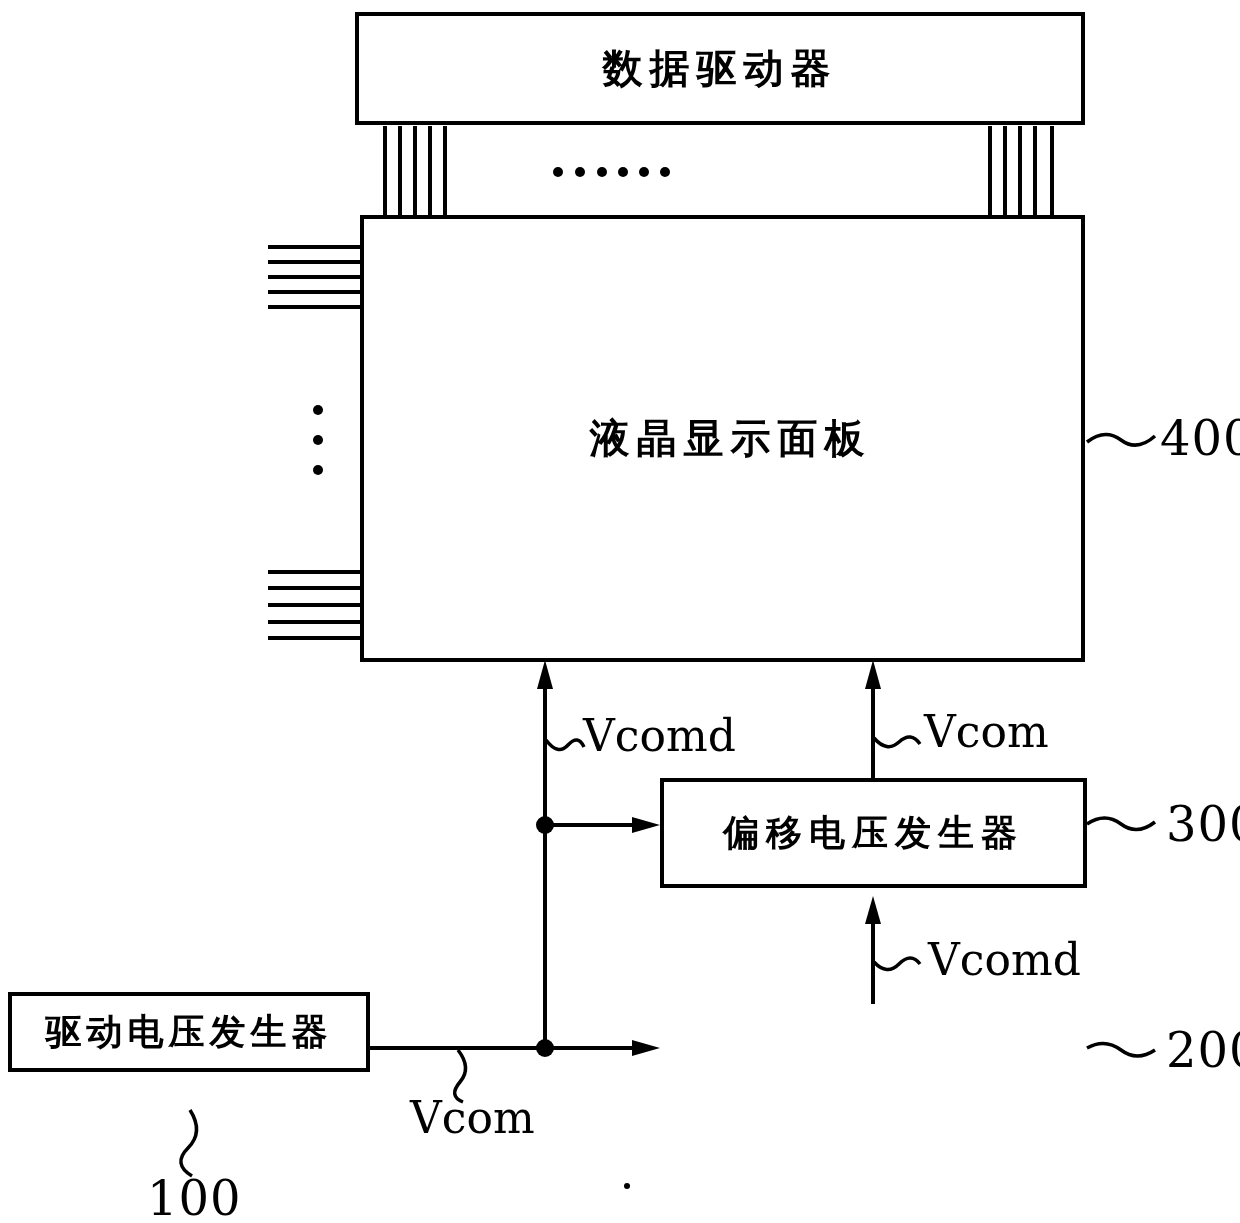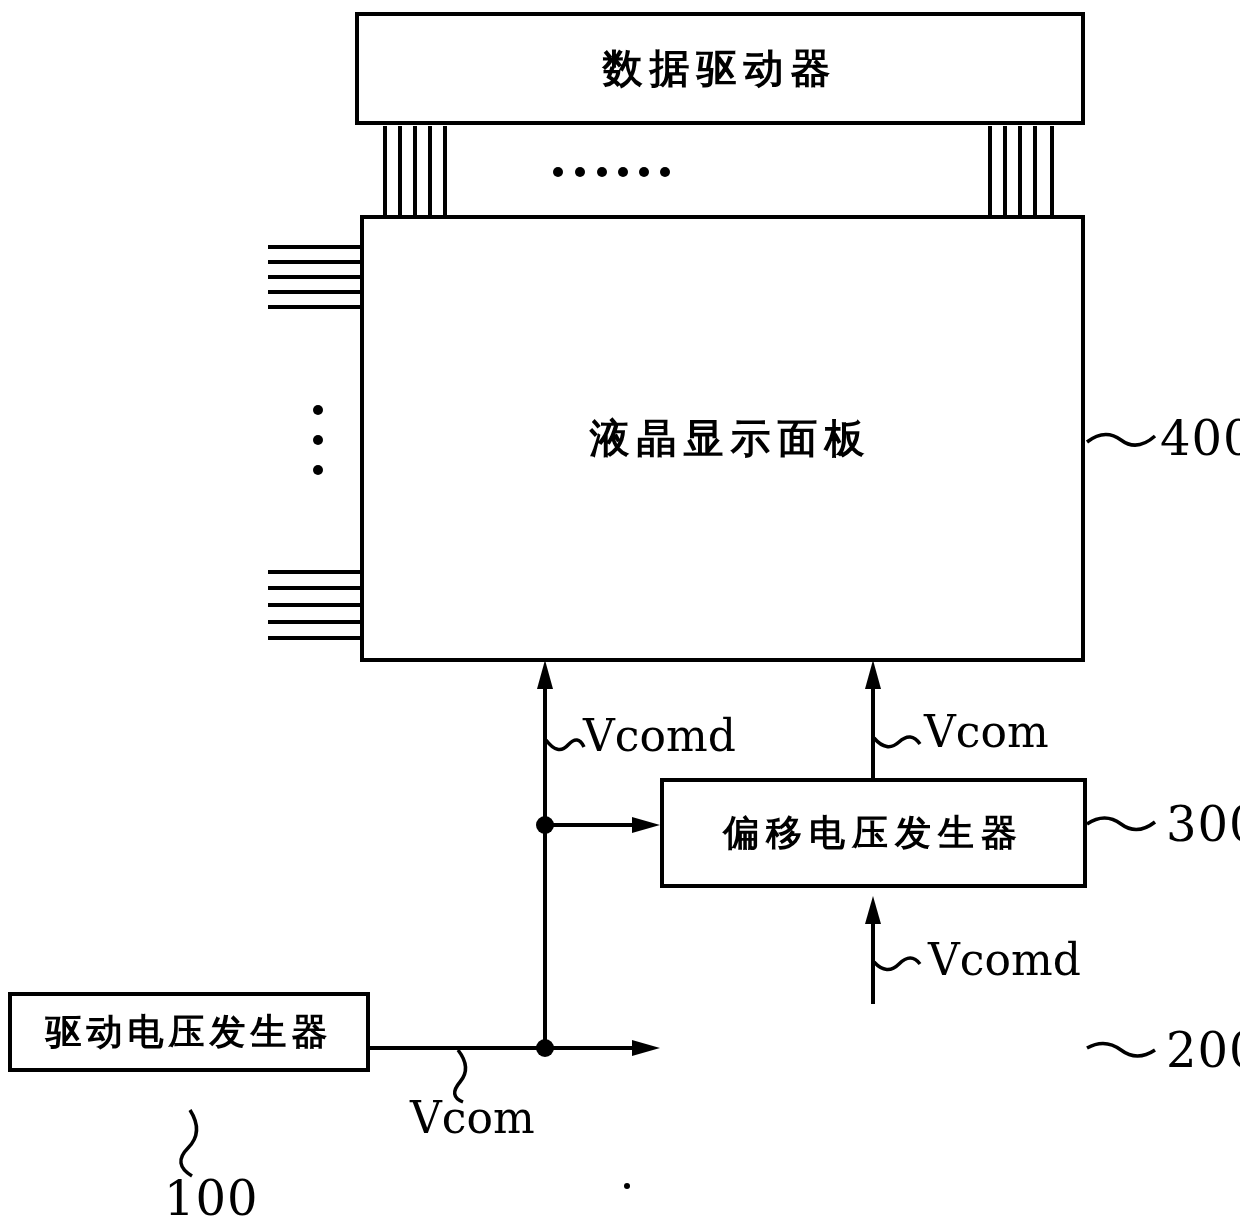--- a/index.html
+++ b/index.html
@@ -162,15 +162,15 @@
   <div class="siglabel" style="left:928px;top:938px;">Vcomd</div>
 
   <div class="siglabel" style="left:410px;top:1096px;">Vcom</div>
 
   <div class="refnum" style="left:1160px;top:414px;">400</div>
 
   <div class="refnum" style="left:1166px;top:800px;">300</div>
 
   <div class="refnum" style="left:1166px;top:1026px;">200</div>
 
-  <div class="refnum" style="left:164px;top:1174px;">100</div>
+  <div class="refnum" style="left:147px;top:1174px;">100</div>
 
 </div>
 
 </body></html>

